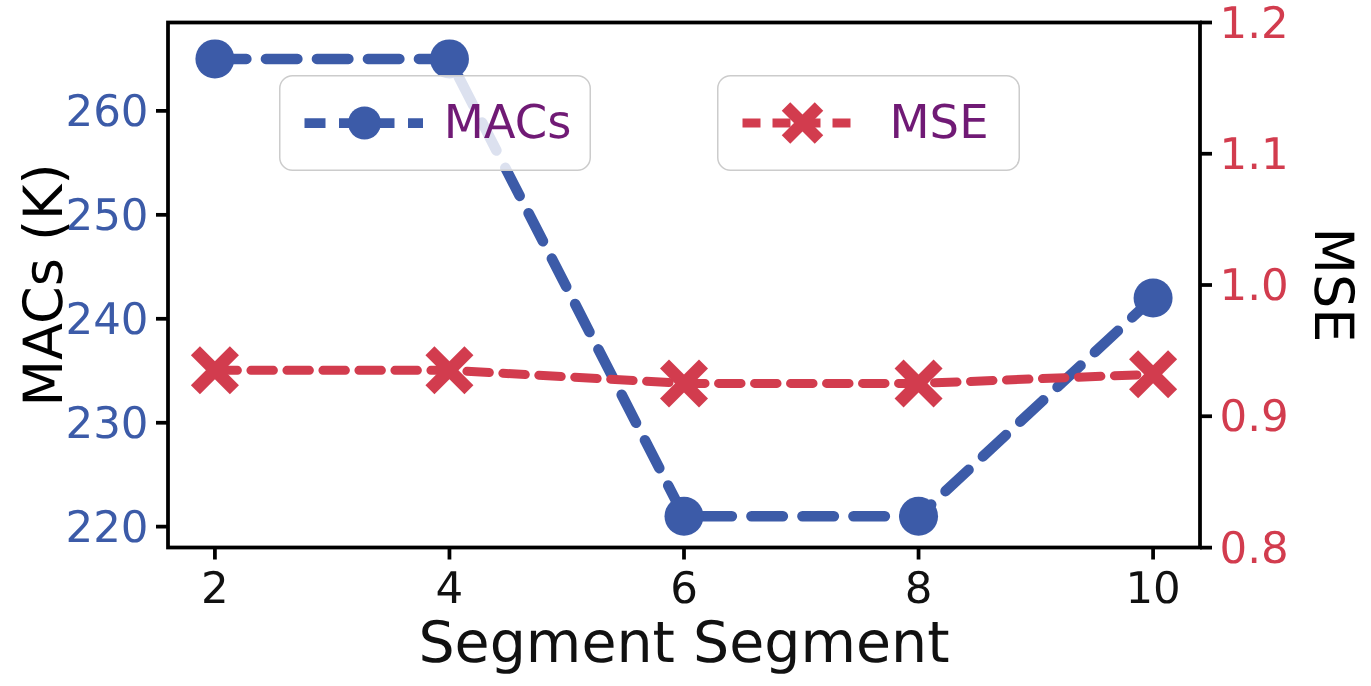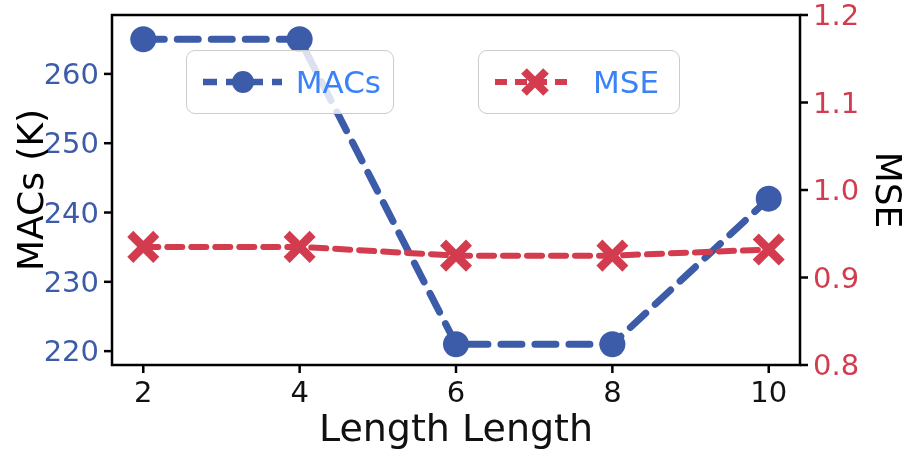--- a/index.html
+++ b/index.html
@@ -27,21 +27,21 @@
   }
   .legend-box{
     position:absolute;top:50px;height:64px;
     border:1.5px solid #cccccc;border-radius:9px;
     background:rgba(255,255,255,0.82);
     display:flex;align-items:center;gap:14px;
     padding:0 12px;box-sizing:border-box;
   }
   #legend-macs{left:186px;width:208px;}
   #legend-mse{left:478px;width:202px;}
-  .legend-label{font-size:31px;color:#3b82f6;}
+  .legend-label{font-size:31px;color:#701a75;}
 </style>
 </head>
 <body>
 
 <div id="figure">
 
   <svg id="chart-svg" width="914" height="457">
       <rect x="112" y="15" width="688" height="350" fill="none" stroke="#000000" stroke-width="2.5"></rect>
       <line x1="143.27272727272725" y1="365" x2="143.27272727272725" y2="373" stroke="#000000" stroke-width="2.5"></line>
       <text x="143.27272727272725" y="402" text-anchor="middle" font-size="29" fill="#111111">2</text>
@@ -85,21 +85,21 @@
       <line x1="286.6363636363636" y1="233.87499999999997" x2="312.6363636363636" y2="259.875" stroke="#d23c4e" stroke-width="8.5"></line>
       <line x1="286.6363636363636" y1="259.875" x2="312.6363636363636" y2="233.87499999999997" stroke="#d23c4e" stroke-width="8.5"></line>
       <line x1="443" y1="242.625" x2="469" y2="268.625" stroke="#d23c4e" stroke-width="8.5"></line>
       <line x1="443" y1="268.625" x2="469" y2="242.625" stroke="#d23c4e" stroke-width="8.5"></line>
       <line x1="599.3636363636364" y1="242.625" x2="625.3636363636364" y2="268.625" stroke="#d23c4e" stroke-width="8.5"></line>
       <line x1="599.3636363636364" y1="268.625" x2="625.3636363636364" y2="242.625" stroke="#d23c4e" stroke-width="8.5"></line>
       <line x1="755.7272727272726" y1="236.49999999999997" x2="781.7272727272726" y2="262.5" stroke="#d23c4e" stroke-width="8.5"></line>
       <line x1="755.7272727272726" y1="262.5" x2="781.7272727272726" y2="236.49999999999997" stroke="#d23c4e" stroke-width="8.5"></line>
     </svg>
 
-  <div class="axis-label" id="xlabel">Length Length</div>
+  <div class="axis-label" id="xlabel">Segment Segment</div>
 
   <div class="axis-label" id="ylabel-left">MACs (K)</div>
 
   <div class="axis-label" id="ylabel-right">MSE</div>
 
   <div class="legend-box" id="legend-macs">
     <svg width="88" height="34">
       <line class="stroke" x1="4" y1="17" x2="84" y2="17" stroke-width="6.5" stroke-dasharray="14 9" stroke="#3c5ba8"></line>
       <circle class="fill" cx="44" cy="17" r="11" fill="#3c5ba8"></circle>
     </svg>

